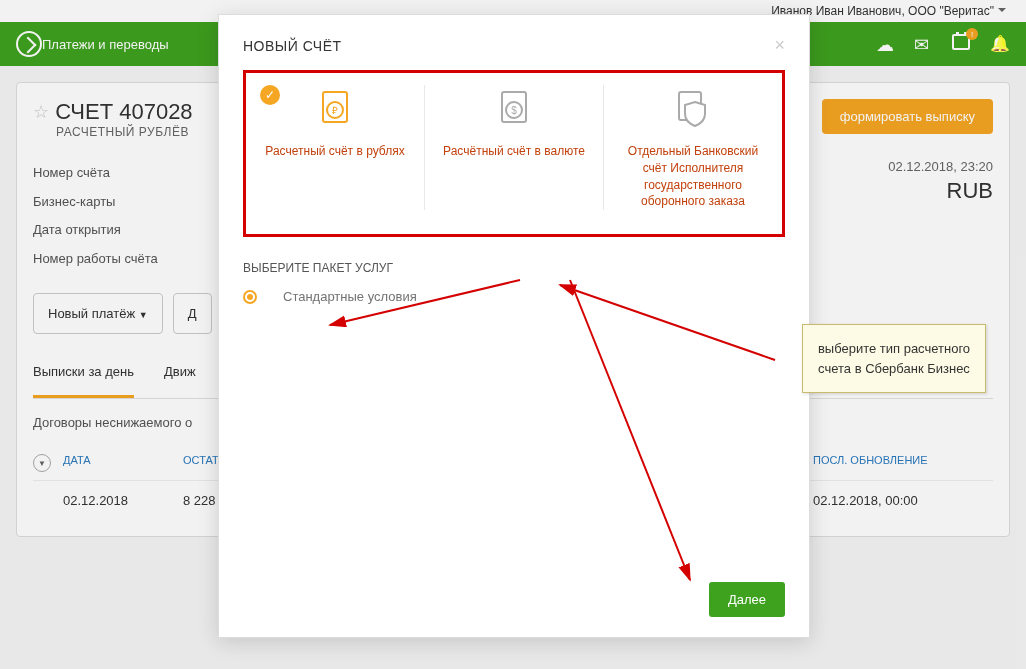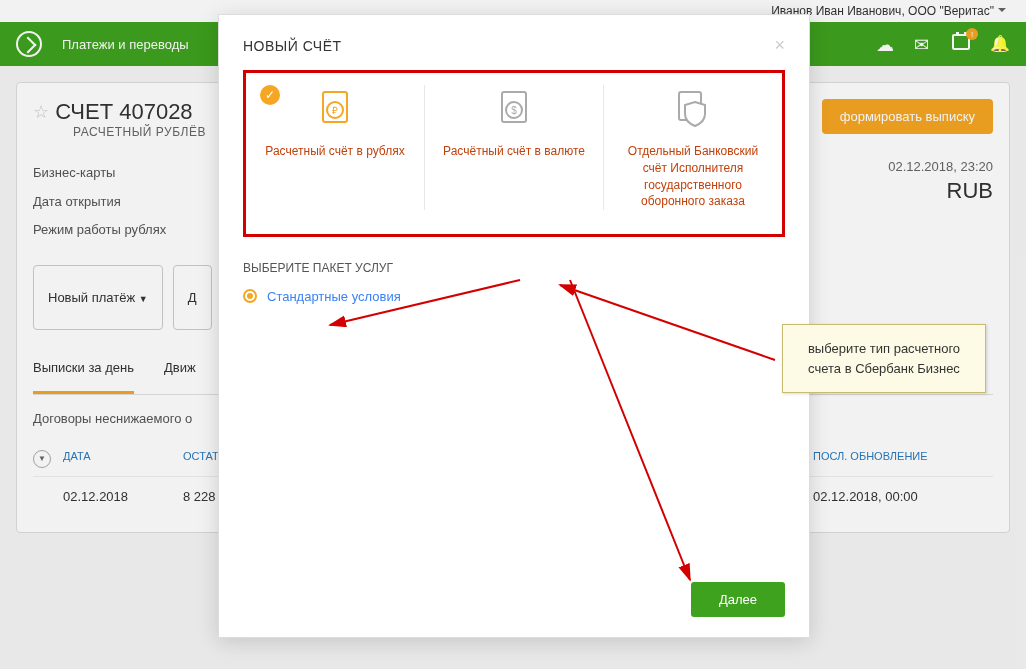--- a/index.html
+++ b/index.html
@@ -2,41 +2,41 @@
 <html><head>
 <meta charset="utf-8">
 <style>
 * { box-sizing: border-box; margin: 0; padding: 0; font-family: Arial, sans-serif; }
 body { background: #f5f5f5; width: 1026px; height: 669px; overflow: hidden; position: relative; }
 
 .topbar-user { background: #fff; text-align: right; padding: 4px 20px; font-size: 12px; color: #333; }
 .topbar-user span::after { content: ""; display: inline-block; margin-left: 4px; border: 4px solid transparent; border-top-color: #666; vertical-align: middle; }
 
 .navbar { background: #3fa21f; height: 44px; display: flex; align-items: center; padding: 0 16px; color: #fff; justify-content: space-between; }
-.navbar-left { display: flex; align-items: center; gap: 20px; }
+.navbar-left { display: flex; align-items: center; }
 .logo-circle { width: 26px; height: 26px; border: 2px solid #fff; border-radius: 50%; position: relative; }
 .logo-circle::before { content: ""; position: absolute; width: 10px; height: 10px; border-top: 2px solid #fff; border-right: 2px solid #fff; top: 6px; left: 4px; transform: rotate(45deg); }
 .nav-text { font-size: 13px; }
 .navbar-right { display: flex; align-items: center; gap: 18px; }
 .nav-icon { width: 20px; height: 20px; position: relative; }
 .icon-share::before { content: "☁"; color: #fff; font-size: 18px; }
 .icon-mail::before { content: "✉"; color: #fff; font-size: 18px; }
 .icon-cal { border: 2px solid #fff; border-radius: 2px; width: 18px; height: 16px; position: relative; }
 .icon-cal::before { content: ""; position: absolute; top: -4px; left: 2px; width: 3px; height: 4px; background: #fff; box-shadow: 8px 0 #fff; }
 .badge { position: absolute; top: -6px; right: -6px; width: 12px; height: 12px; background: #f5a623; border-radius: 50%; font-size: 8px; color: #fff; display: flex; align-items: center; justify-content: center; }
 .icon-bell::before { content: "🔔"; color: #fff; font-size: 16px; filter: brightness(2); }
 
 .page { padding: 16px; }
 .card-bg { background: #fff; border: 1px solid #ddd; border-radius: 4px; padding: 16px; }
 .acct-head { display: flex; align-items: flex-start; justify-content: space-between; }
 .star { color: #ccc; font-size: 18px; margin-right: 6px; }
 .acct-title { font-size: 22px; color: #333; display: flex; align-items: center; }
-.acct-sub { font-size: 12px; color: #666; margin-left: 40px; letter-spacing: 0.5px; }
+.acct-sub { font-size: 12px; color: #666; margin-left: 23px; letter-spacing: 0.5px; }
 .btn-orange { background: #f5a623; color: #fff; border: none; padding: 10px 18px; border-radius: 4px; font-size: 13px; cursor: pointer; }
-.btn-outline { background: #fff; border: 1px solid #ccc; padding: 24px 14px; border-radius: 4px; font-size: 13px; color: #333; cursor: pointer; }
+.btn-outline { background: #fff; border: 1px solid #ccc; padding: 12px 14px; border-radius: 4px; font-size: 13px; color: #333; cursor: pointer; }
 
 .details { margin-top: 20px; display: flex; justify-content: space-between; }
 .details-left { font-size: 13px; color: #555; line-height: 2.2; }
 .details-right { text-align: right; }
 .bal-date { font-size: 13px; color: #666; }
 .bal-amt { font-size: 22px; color: #333; margin-top: 4px; }
 
 .actions { margin-top: 20px; display: flex; gap: 10px; }
 .tabs { margin-top: 30px; display: flex; gap: 30px; font-size: 13px; border-bottom: 1px solid #e0e0e0; }
 .tab { padding-bottom: 16px; color: #333; cursor: pointer; }
@@ -62,29 +62,29 @@
 .modal-close { color: #ccc; font-size: 18px; cursor: pointer; background: none; border: none; }
 
 .types-box { border: 3px solid #d40000; padding: 12px 0 24px; display: flex; }
 .type-opt { flex: 1; text-align: center; padding: 0 12px; position: relative; border-right: 1px solid #e8e8e8; }
 .type-opt:last-child { border-right: none; }
 .check { position: absolute; top: 0; left: 14px; width: 20px; height: 20px; background: #f5a623; border-radius: 50%; color: #fff; font-size: 12px; display: flex; align-items: center; justify-content: center; }
 .type-icon { height: 50px; display: flex; align-items: center; justify-content: center; margin-bottom: 8px; }
 .type-label { font-size: 12px; color: #c2410c; line-height: 1.4; }
 
 .pkg-title { font-size: 12px; color: #555; margin-top: 24px; margin-bottom: 14px; }
-.radio-row { display: flex; align-items: flex-start; gap: 10px; font-size: 13px; color: #3b82f6; }
+.radio-row { display: flex; align-items: flex-end; gap: 26px; font-size: 13px; color: #737373; }
 .radio-dot { width: 14px; height: 14px; border: 2px solid #f5a623; border-radius: 50%; display: flex; align-items: center; justify-content: center; }
 .radio-dot::after { content: ""; width: 6px; height: 6px; background: #f5a623; border-radius: 50%; }
 
 .modal-foot { margin-top: auto; display: flex; justify-content: flex-end; }
-.btn-green { background: #3fa21f; color: #fff; border: none; padding: 10px 28px; border-radius: 3px; font-size: 13px; cursor: pointer; }
-
-
-.callout { position: absolute; right: 40px; top: 324px; width: 204px; background: #fdfbe5; border: 1px solid #c8bb6f; padding: 14px; font-size: 13px; color: #333; text-align: center; line-height: 1.5; box-shadow: 1px 1px 3px rgba(0,0,0,0.15); }
+.btn-green { background: #3fa21f; color: #fff; border: none; padding: 10px 19px; border-radius: 3px; font-size: 13px; cursor: pointer; }
+
+
+.callout { position: absolute; right: 40px; top: 324px; width: 184px; background: #fdfbe5; border: 1px solid #c8bb6f; padding: 14px; font-size: 13px; color: #333; text-align: center; line-height: 1.5; box-shadow: 1px 1px 3px rgba(0,0,0,0.15); }
 
 svg.arrows { position: absolute; top: 0; left: 0; pointer-events: none; }
 </style>
 </head>
 <body>
 
 <div class="topbar-user"><span>Иванов Иван Иванович, ООО "Веритас"</span></div>
 
 <div class="navbar">
   <div class="navbar-left">
@@ -110,23 +110,24 @@
           <span class="star">☆</span>
           <span>СЧЕТ 407028</span>
         </div>
         <div class="acct-sub">РАСЧЕТНЫЙ РУБЛЁВ</div>
       </div>
       <button class="btn-orange">формировать выписку</button>
     </div>
 
     <div class="details">
       <div class="details-left">
+        <div>Номер счёта</div>
         <div>Бизнес-карты</div>
         <div>Дата открытия</div>
-        <div>Режим работы рублях</div>
+        <div>Номер работы счёта</div>
       </div>
       <div class="details-right">
         <div class="bal-date">02.12.2018, 23:20</div>
         <div class="bal-amt">RUB</div>
       </div>
     </div>
 
     <div class="actions">
       <button class="btn-outline"><span>Новый платёж</span> <span style="font-size:9px">▼</span></button>
       <button class="btn-outline">Д</button>

